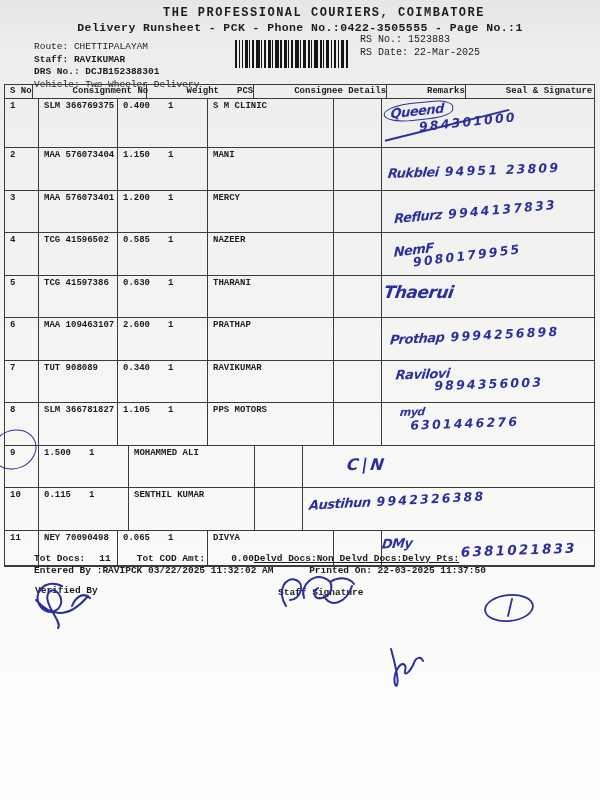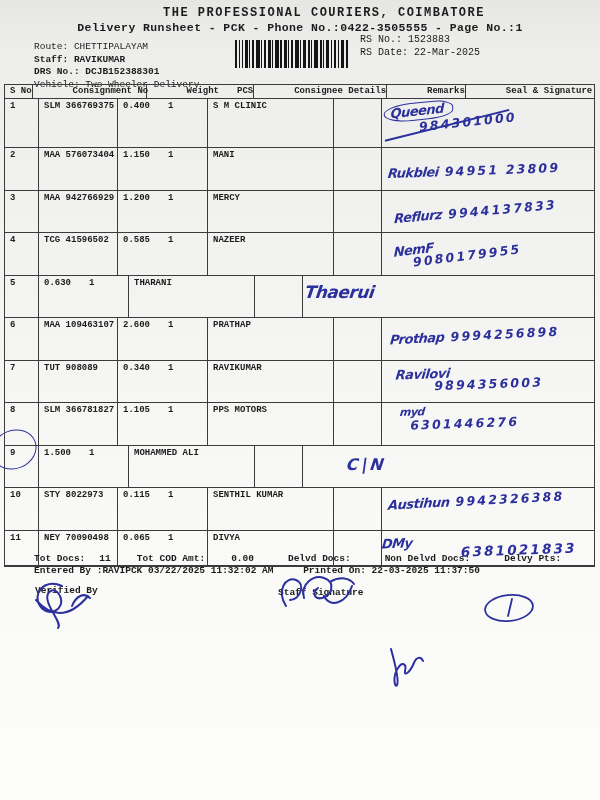--- a/index.html
+++ b/index.html
@@ -59,23 +59,23 @@
   .r9{left:44px;top:9px;}
   .r9 .scr{font-size:16px;letter-spacing:3px;}
   .r10{left:6px;top:5px;transform:rotate(-3deg);}
   .r11{left:0px;top:2px;transform:rotate(-2deg);}
   .r11 .dig{margin-left:42px;margin-top:10px;font-size:13.5px;}
   .pen-circle{left:-9px;top:430px;width:44px;height:37px;border:1.6px solid #2b309c;
       border-radius:50%;transform:rotate(-22deg);background:transparent;z-index:6;}
   
   .sumline{top:553px;left:34px;font-size:9.5px;font-weight:700;display:flex;}
   .sumline span{display:inline-block;}
-  .sumline .gap-s{margin-left:14px;} .sumline .gap-m{margin-left:26px;} .sumline .gap-l{margin-left:34px;}
+  .sumline .gap-s{margin-left:14px;} .sumline .gap-m{margin-left:26px;} .sumline .gap-l{text-decoration:underline;}
   .entline{top:565px;left:34px;font-size:9.5px;font-weight:700;}
-  .entline .pr{margin-left:24px;}
+  .entline .pr{margin-left:30px;}
   .verified{top:585px;left:35px;font-size:9.5px;font-weight:700;}
   .staffsig{top:587px;left:278px;font-size:9.5px;font-weight:700;}
   svg{display:block;}
 </style>
 </head>
 <body>
 
 <div class="abs title">THE PROFESSIONAL COURIERS, COIMBATORE</div>
 <div class="abs subtitle">Delivery Runsheet - PCK - Phone No.:0422-3505555 - Page No.:1</div>
 
@@ -168,21 +168,21 @@
         <div class="td c-rem"></div>
         <div class="td c-seal">
           <div class="ink r2">
             <span class="scr">Rukblei</span>
             <span class="dig">94951 23809</span>
           </div>
         </div>
       </div>
       <div class="trow">
         <div class="td c-sno">3</div>
-        <div class="td c-con">MAA 942766929</div>
+        <div class="td c-con">MAA 576073401</div>
         <div class="td c-wt">
           <span>1.200</span>
           <span class="pcs">1</span>
         </div>
         <div class="td c-cons">MERCY</div>
         <div class="td c-rem"></div>
         <div class="td c-seal">
           <div class="ink r3">
             <span class="scr">Reflurz</span>
             <span class="dig">9944137833</span>
@@ -200,20 +200,21 @@
         <div class="td c-rem"></div>
         <div class="td c-seal">
           <div class="ink r4">
             <span class="scr">NemF</span>
             <span class="dig">9080179955</span>
           </div>
         </div>
       </div>
       <div class="trow">
         <div class="td c-sno">5</div>
+        <div class="td c-con">TCG 41597386</div>
         <div class="td c-wt">
           <span>0.630</span>
           <span class="pcs">1</span>
         </div>
         <div class="td c-cons">THARANI</div>
         <div class="td c-rem"></div>
         <div class="td c-seal">
           <div class="ink r5">
             <span class="scr">Thaerui</span>
           </div>
@@ -276,21 +277,20 @@
         <div class="td c-cons">MOHAMMED ALI</div>
         <div class="td c-rem"></div>
         <div class="td c-seal">
           <div class="ink r9">
             <span class="scr">C|N</span>
           </div>
         </div>
       </div>
       <div class="trow">
         <div class="td c-sno">10</div>
-        <div class="td c-con">STY 8022973</div>
         <div class="td c-wt">
           <span>0.115</span>
           <span class="pcs">1</span>
         </div>
         <div class="td c-cons">SENTHIL KUMAR</div>
         <div class="td c-rem"></div>
         <div class="td c-seal">
           <div class="ink r10">
             <span class="scr">Austihun</span>
             <span class="dig">9942326388</span>

